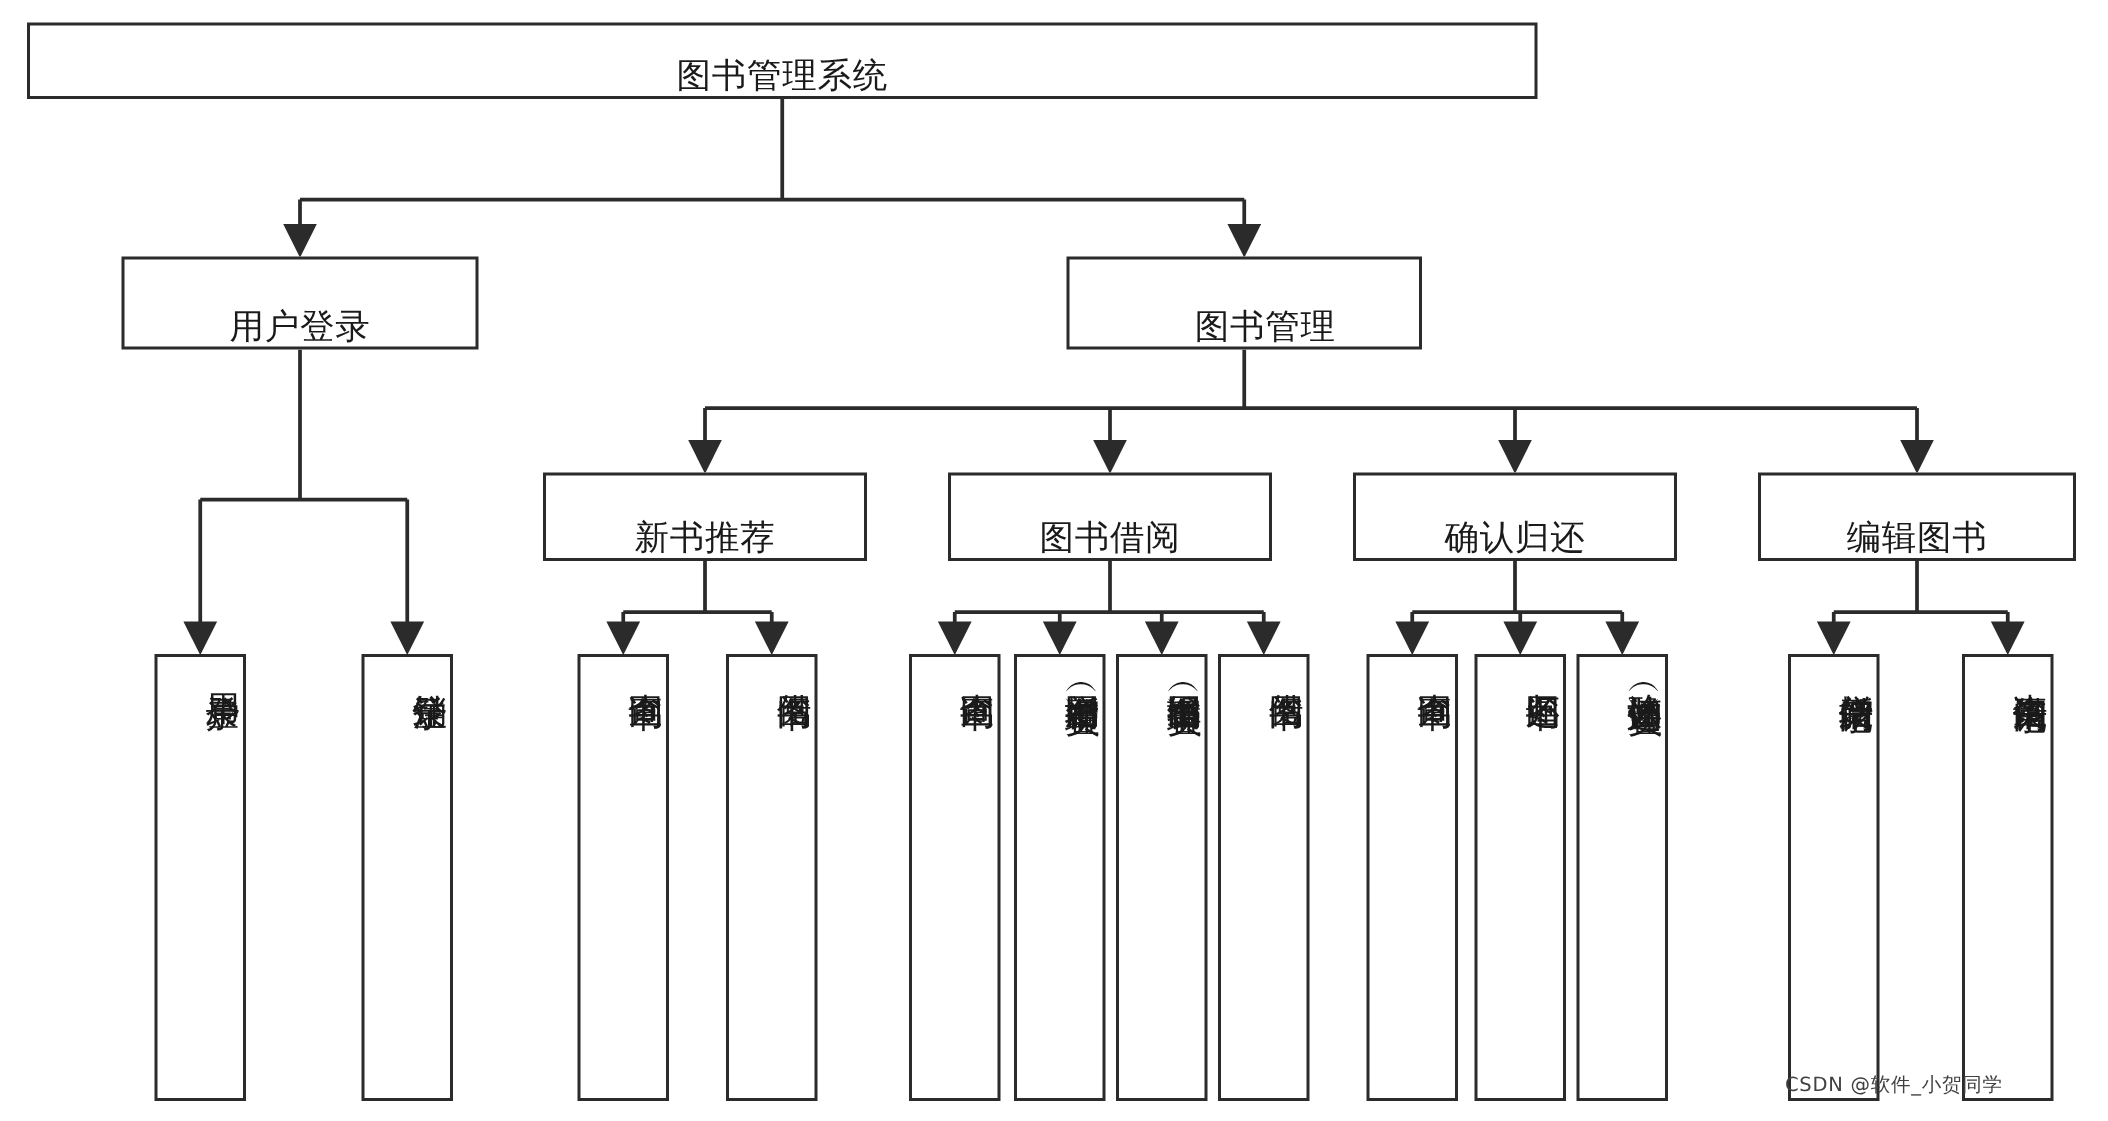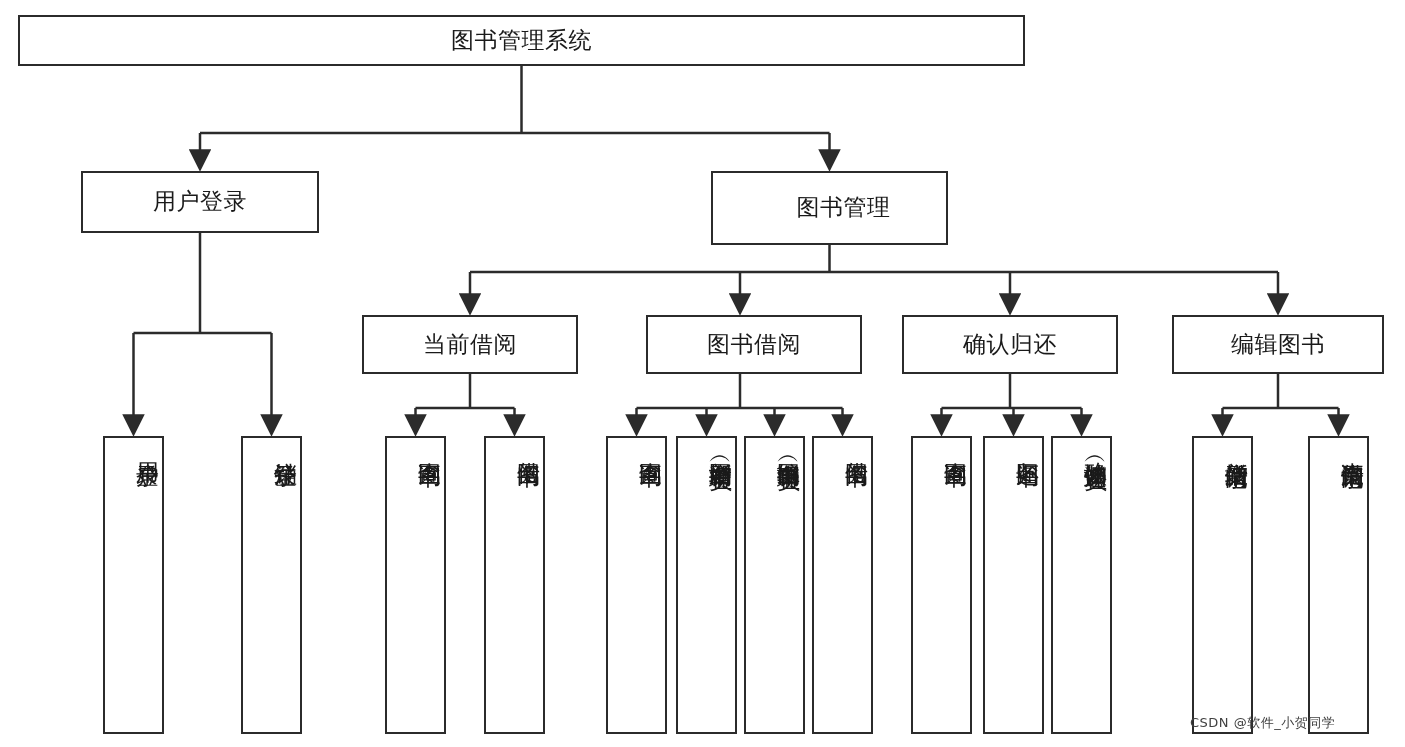--- a/index.html
+++ b/index.html
@@ -23,21 +23,21 @@
     top: 0;
     width: 1405px;
     height: 747px;
   }
   .node {
     position: absolute;
     box-sizing: border-box;
     background: #ffffff;
     border: 2.5px solid #2b2b2b;
     display: flex;
-    align-items: center;
+    align-items: flex-end;
     justify-content: center;
     color: #1a1a1a;
   }
   .node-h {
     font-size: 23px;
     line-height: 1.1;
     letter-spacing: 0.5px;
     white-space: nowrap;
   }
   .node-v {
@@ -112,27 +112,27 @@
       </g>
   </svg>
 
   <div id="nodes">
       <div class="node node-h" style="left: 18px; top: 15px; width: 1007px; height: 51px;">
         <span class="htext">图书管理系统</span>
       </div>
       <div class="node node-h" style="left: 81px; top: 171px; width: 238px; height: 62px;">
         <span class="htext">用户登录</span>
       </div>
-      <div class="node node-h" style="left: 711px; top: 171px; width: 237px; height: 74px; padding-left: 28px;">
+      <div class="node node-h" style="left: 711px; top: 171px; width: 237px; height: 62px; padding-left: 28px;">
         <span class="htext">图书管理</span>
       </div>
       <div class="node node-h" style="left: 362px; top: 315px; width: 216px; height: 59px;">
-        <span class="htext">当前借阅</span>
+        <span class="htext">新书推荐</span>
       </div>
-      <div class="node node-h" style="left: 646px; top: 315px; width: 216px; height: 59px;">
+      <div class="node node-h" style="left: 632px; top: 315px; width: 216px; height: 59px;">
         <span class="htext">图书借阅</span>
       </div>
       <div class="node node-h" style="left: 902px; top: 315px; width: 216px; height: 59px;">
         <span class="htext">确认归还</span>
       </div>
       <div class="node node-h" style="left: 1172px; top: 315px; width: 212px; height: 59px;">
         <span class="htext">编辑图书</span>
       </div>
       <div class="node node-v" style="left: 103px; top: 436px; width: 61px; height: 298px;">
         <span class="vtext">用户登录</span>

